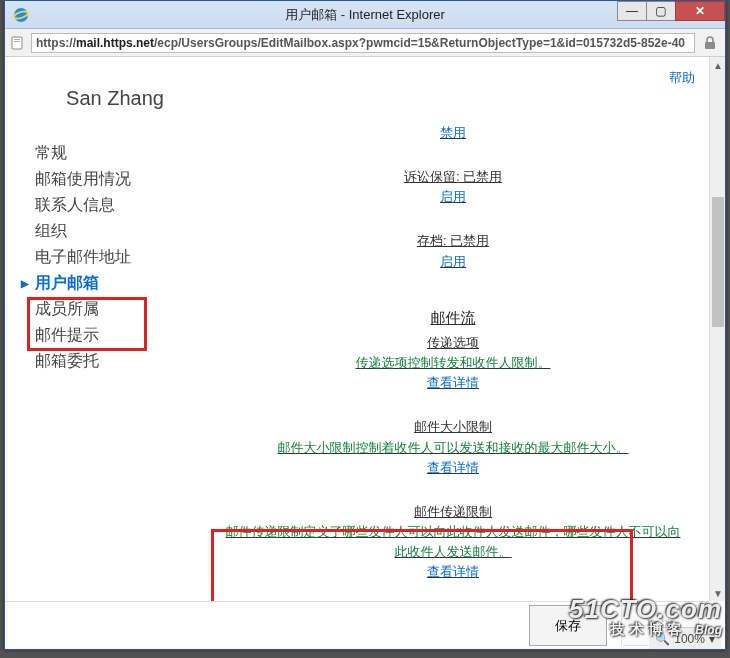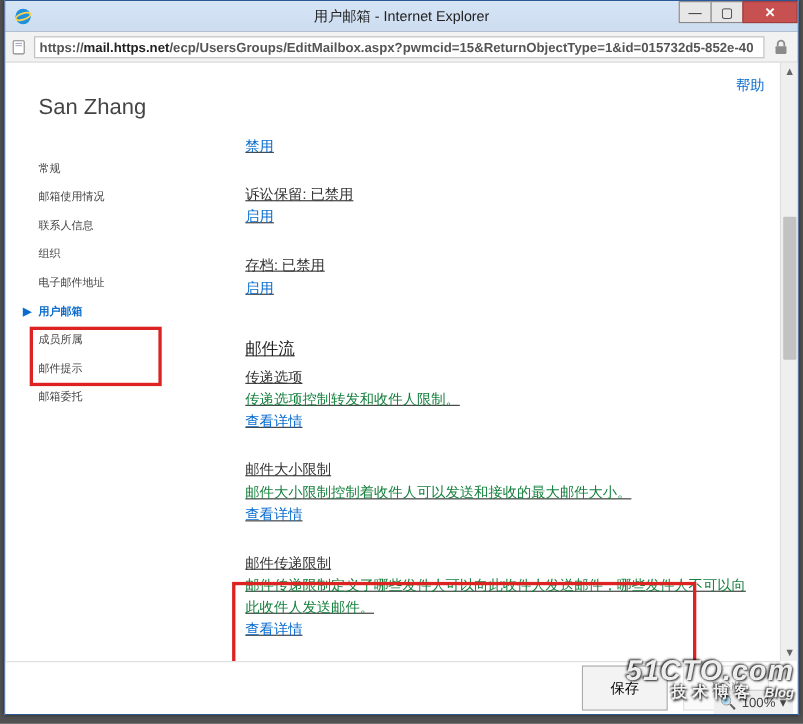--- a/index.html
+++ b/index.html
@@ -96,20 +96,21 @@
       display:flex;
       position:relative;
       background:#fff;
       overflow:hidden;
     }
     .content-inner{
       flex:1;
       display:flex;
       overflow:hidden;
       padding-right:24px;
+      text-align:center;
     }
     .help-link{
       position:absolute;
       right:30px; top:12px;
       color:#0a6cce;
       cursor:pointer;
       font-size:13px;
     }
     .scrollbar{
       position:absolute;
@@ -136,21 +137,21 @@
       width: 190px;
       padding: 30px 0 0 30px;
     }
     .page-title{
       font-size:20px;
       color:#444;
       font-weight:normal;
       margin-bottom:30px;
     }
     .nav-item{
-      font-size:10px;
+      font-size:16px;
       color:#444;
       height:26px;
       display:flex;
       align-items:center;
       cursor:pointer;
       position:relative;
     }
     .nav-item.selected{
       color:#0a6cce;
       font-weight:bold;

